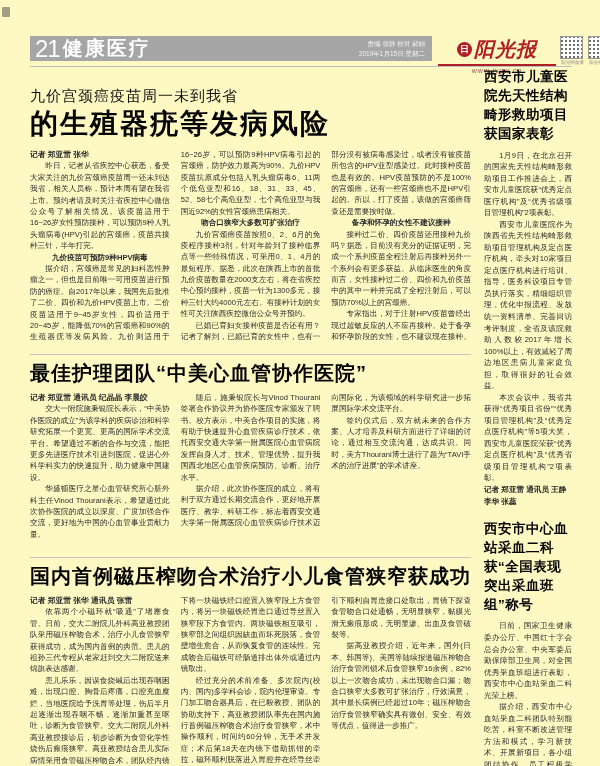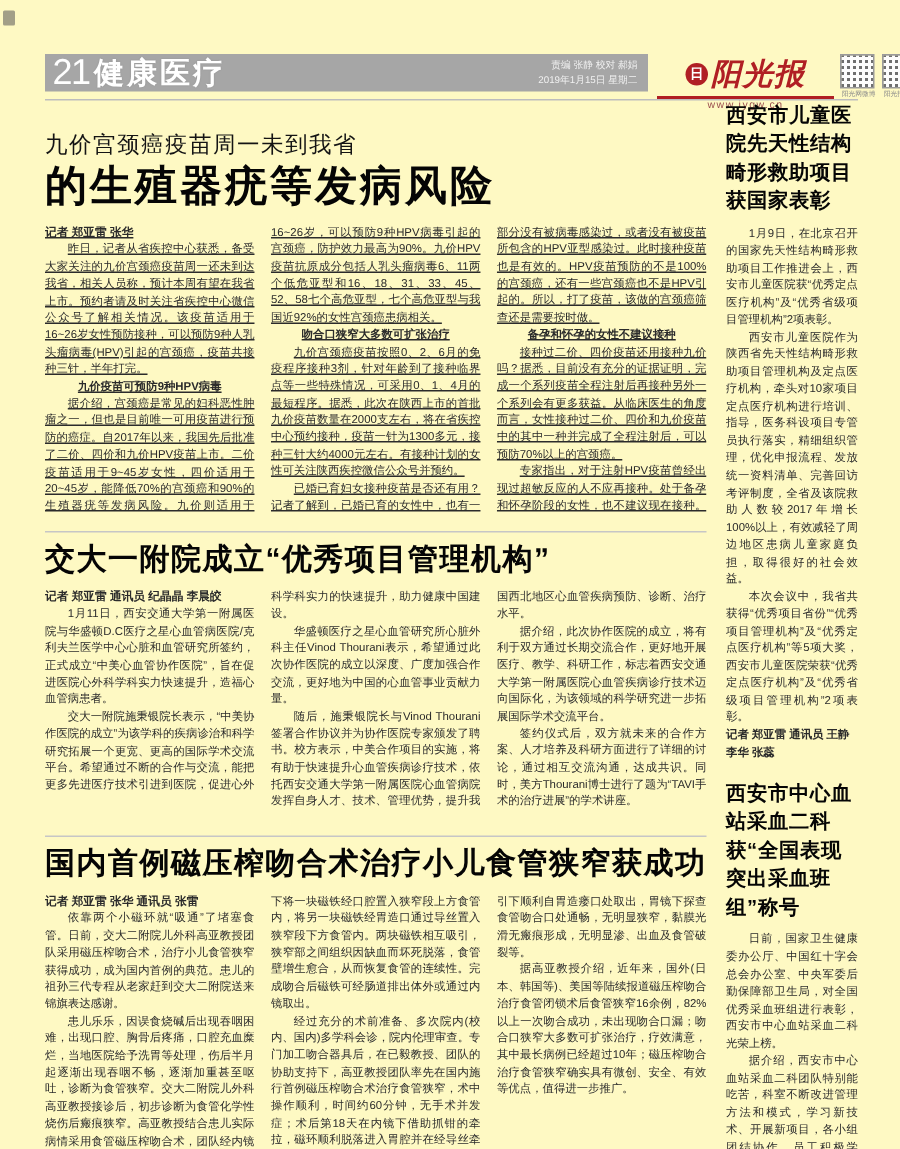--- a/index.html
+++ b/index.html
@@ -71,21 +71,21 @@
   .right-rail{flex:1;min-width:0;}
 
   
   .body-text{font-size:7.6px;line-height:1.5;text-align:justify;color:#2b2b2b;}
   .body-text p{margin:0;text-indent:2em;}
   .subhead{font-weight:800;text-align:center;text-indent:0 !important;margin:2px 0;}
   .byline-top{font-weight:800;font-size:7.8px;margin:0 0 7px 0;text-indent:0 !important;break-inside:avoid;}
   .byline-end{font-weight:800;text-align:left;text-indent:0 !important;margin-top:1px;}
 
   .cols{column-count:3;column-gap:11px;column-fill:auto;overflow:hidden;}
-  .cols-a1{height:198px;text-decoration:underline;}
+  .cols-a1{height:198px;}
   .cols-a2{height:158px;}
   .cols-a3{height:174px;}
 
   .kicker{font-size:15px;color:#141414;letter-spacing:1px;margin-top:19px;font-weight:500;}
   .headline-xl{
     font-size:28px;font-weight:900;letter-spacing:2px;color:#050505;
     margin:3px 0 9px 0;line-height:1.1;
   }
   .headline-l{
     font-size:20px;font-weight:900;letter-spacing:1px;color:#050505;
@@ -155,24 +155,23 @@
           <p>已婚已育妇女接种疫苗是否还有用？记者了解到，已婚已育的女性中，也有一部分没有被病毒感染过，或者没有被疫苗所包含的HPV亚型感染过。此时接种疫苗也是有效的。HPV疫苗预防的不是100%的宫颈癌，还有一些宫颈癌也不是HPV引起的。所以，打了疫苗，该做的宫颈癌筛查还是需要按时做。</p>
           <p class="subhead">备孕和怀孕的女性不建议接种</p>
           <p>接种过二价、四价疫苗还用接种九价吗？据悉，目前没有充分的证据证明，完成一个系列疫苗全程注射后再接种另外一个系列会有更多获益。从临床医生的角度而言，女性接种过二价、四价和九价疫苗中的其中一种并完成了全程注射后，可以预防70%以上的宫颈癌。</p>
           <p>专家指出，对于注射HPV疫苗曾经出现过超敏反应的人不应再接种。处于备孕和怀孕阶段的女性，也不建议现在接种。尽管目前没有数据显示疫苗对胎儿生长发育会有影响，但是备孕和怀孕是特殊时期，所以不建议此类人群立刻接种。</p>
         </div>
       </div>
 
       <div class="section-rule"></div>
 
       <div>
-        <div class="headline-l">交大一附院成立“优秀项目管理机构”</div>
+        <div class="headline-l">最佳护理团队“中美心血管协作医院”</div>
         <div class="body-text cols cols-a2">
           <p class="byline-top">记者 郑亚雷 通讯员 纪晶晶 李晨皎</p>
-          <p>1月11日，西安交通大学第一附属医院与华盛顿D.C医疗之星心血管病医院/克利夫兰医学中心心脏和血管研究所签约，正式成立“中美心血管协作医院”，旨在促进医院心外科学科实力快速提升，造福心血管病患者。</p>
           <p>交大一附院施秉银院长表示，“中美协作医院的成立”为该学科的疾病诊治和科学研究拓展一个更宽、更高的国际学术交流平台。希望通过不断的合作与交流，能把更多先进医疗技术引进到医院，促进心外科学科实力的快速提升，助力健康中国建设。</p>
           <p>华盛顿医疗之星心血管研究所心脏外科主任Vinod Thourani表示，希望通过此次协作医院的成立以深度、广度加强合作交流，更好地为中国的心血管事业贡献力量。</p>
           <p>随后，施秉银院长与Vinod Thourani签署合作协议并为协作医院专家颁发了聘书。校方表示，中美合作项目的实施，将有助于快速提升心血管疾病诊疗技术，依托西安交通大学第一附属医院心血管病院发挥自身人才、技术、管理优势，提升我国西北地区心血管疾病预防、诊断、治疗水平。</p>
           <p>据介绍，此次协作医院的成立，将有利于双方通过长期交流合作，更好地开展医疗、教学、科研工作，标志着西安交通大学第一附属医院心血管疾病诊疗技术迈向国际化，为该领域的科学研究进一步拓展国际学术交流平台。</p>
           <p>签约仪式后，双方就未来的合作方案、人才培养及科研方面进行了详细的讨论，通过相互交流沟通，达成共识。同时，美方Thourani博士进行了题为“TAVI手术的治疗进展”的学术讲座。</p>
         </div>
       </div>
 
       <div class="section-rule"></div>
 

